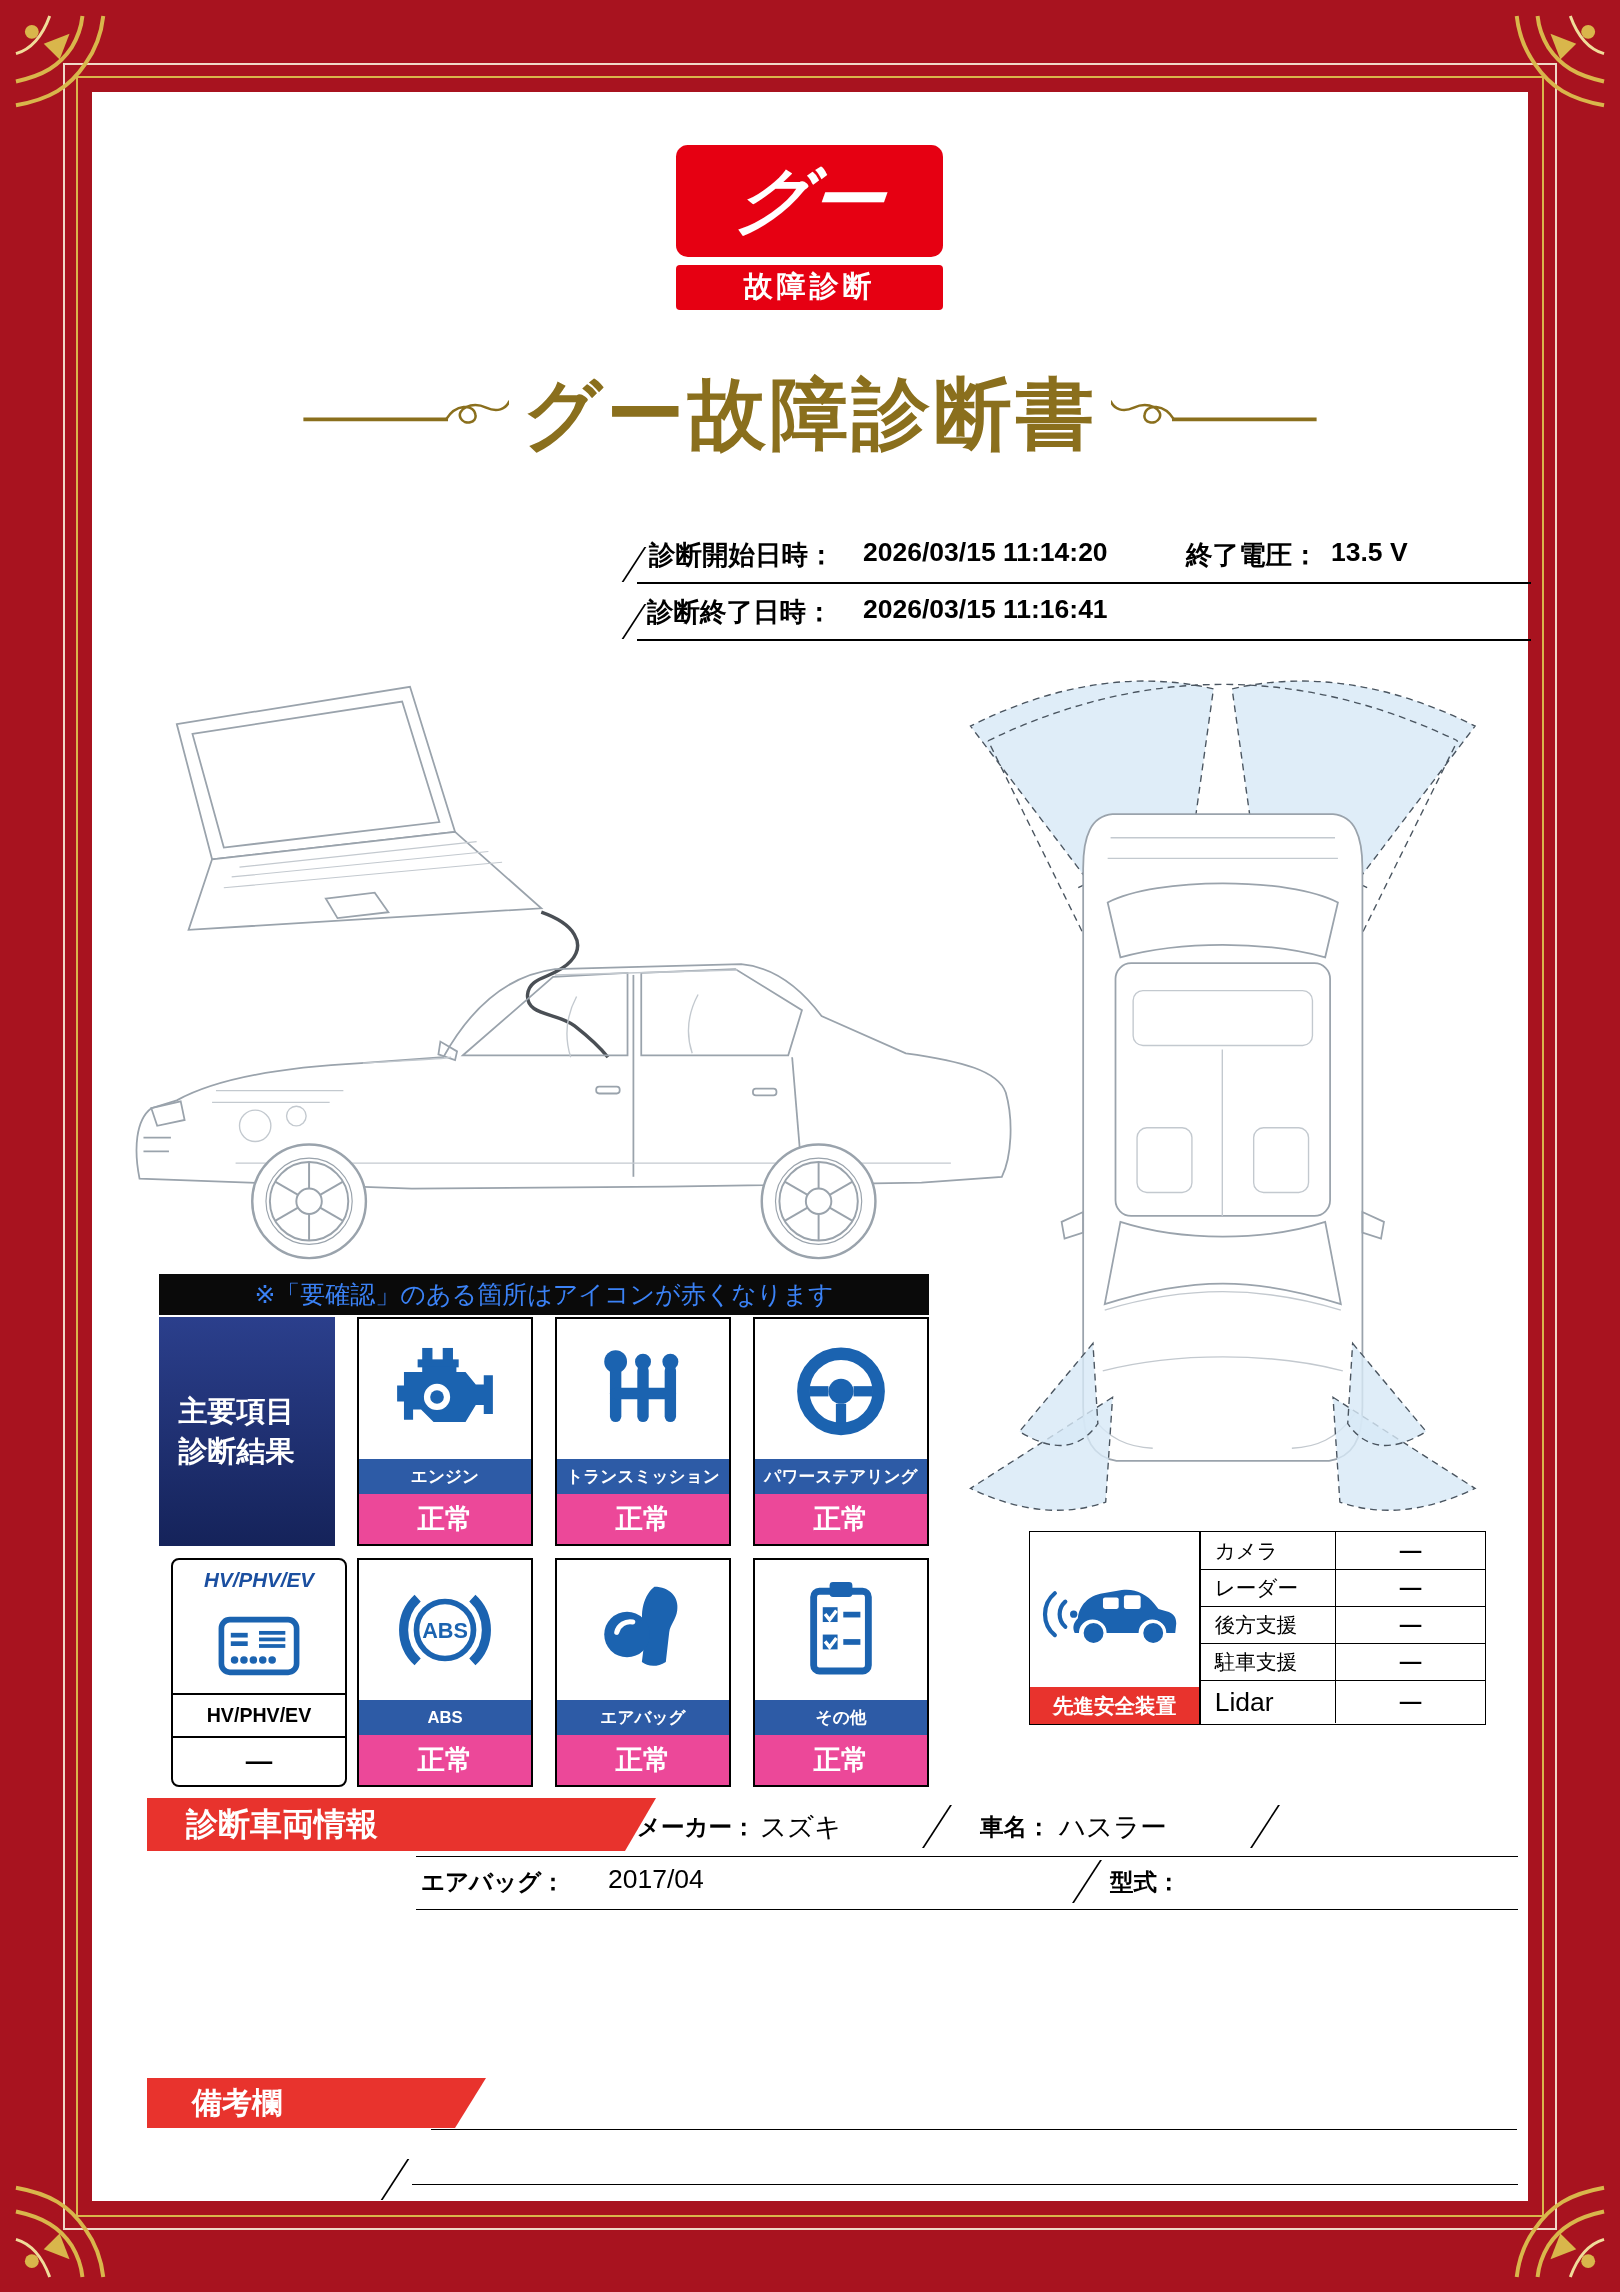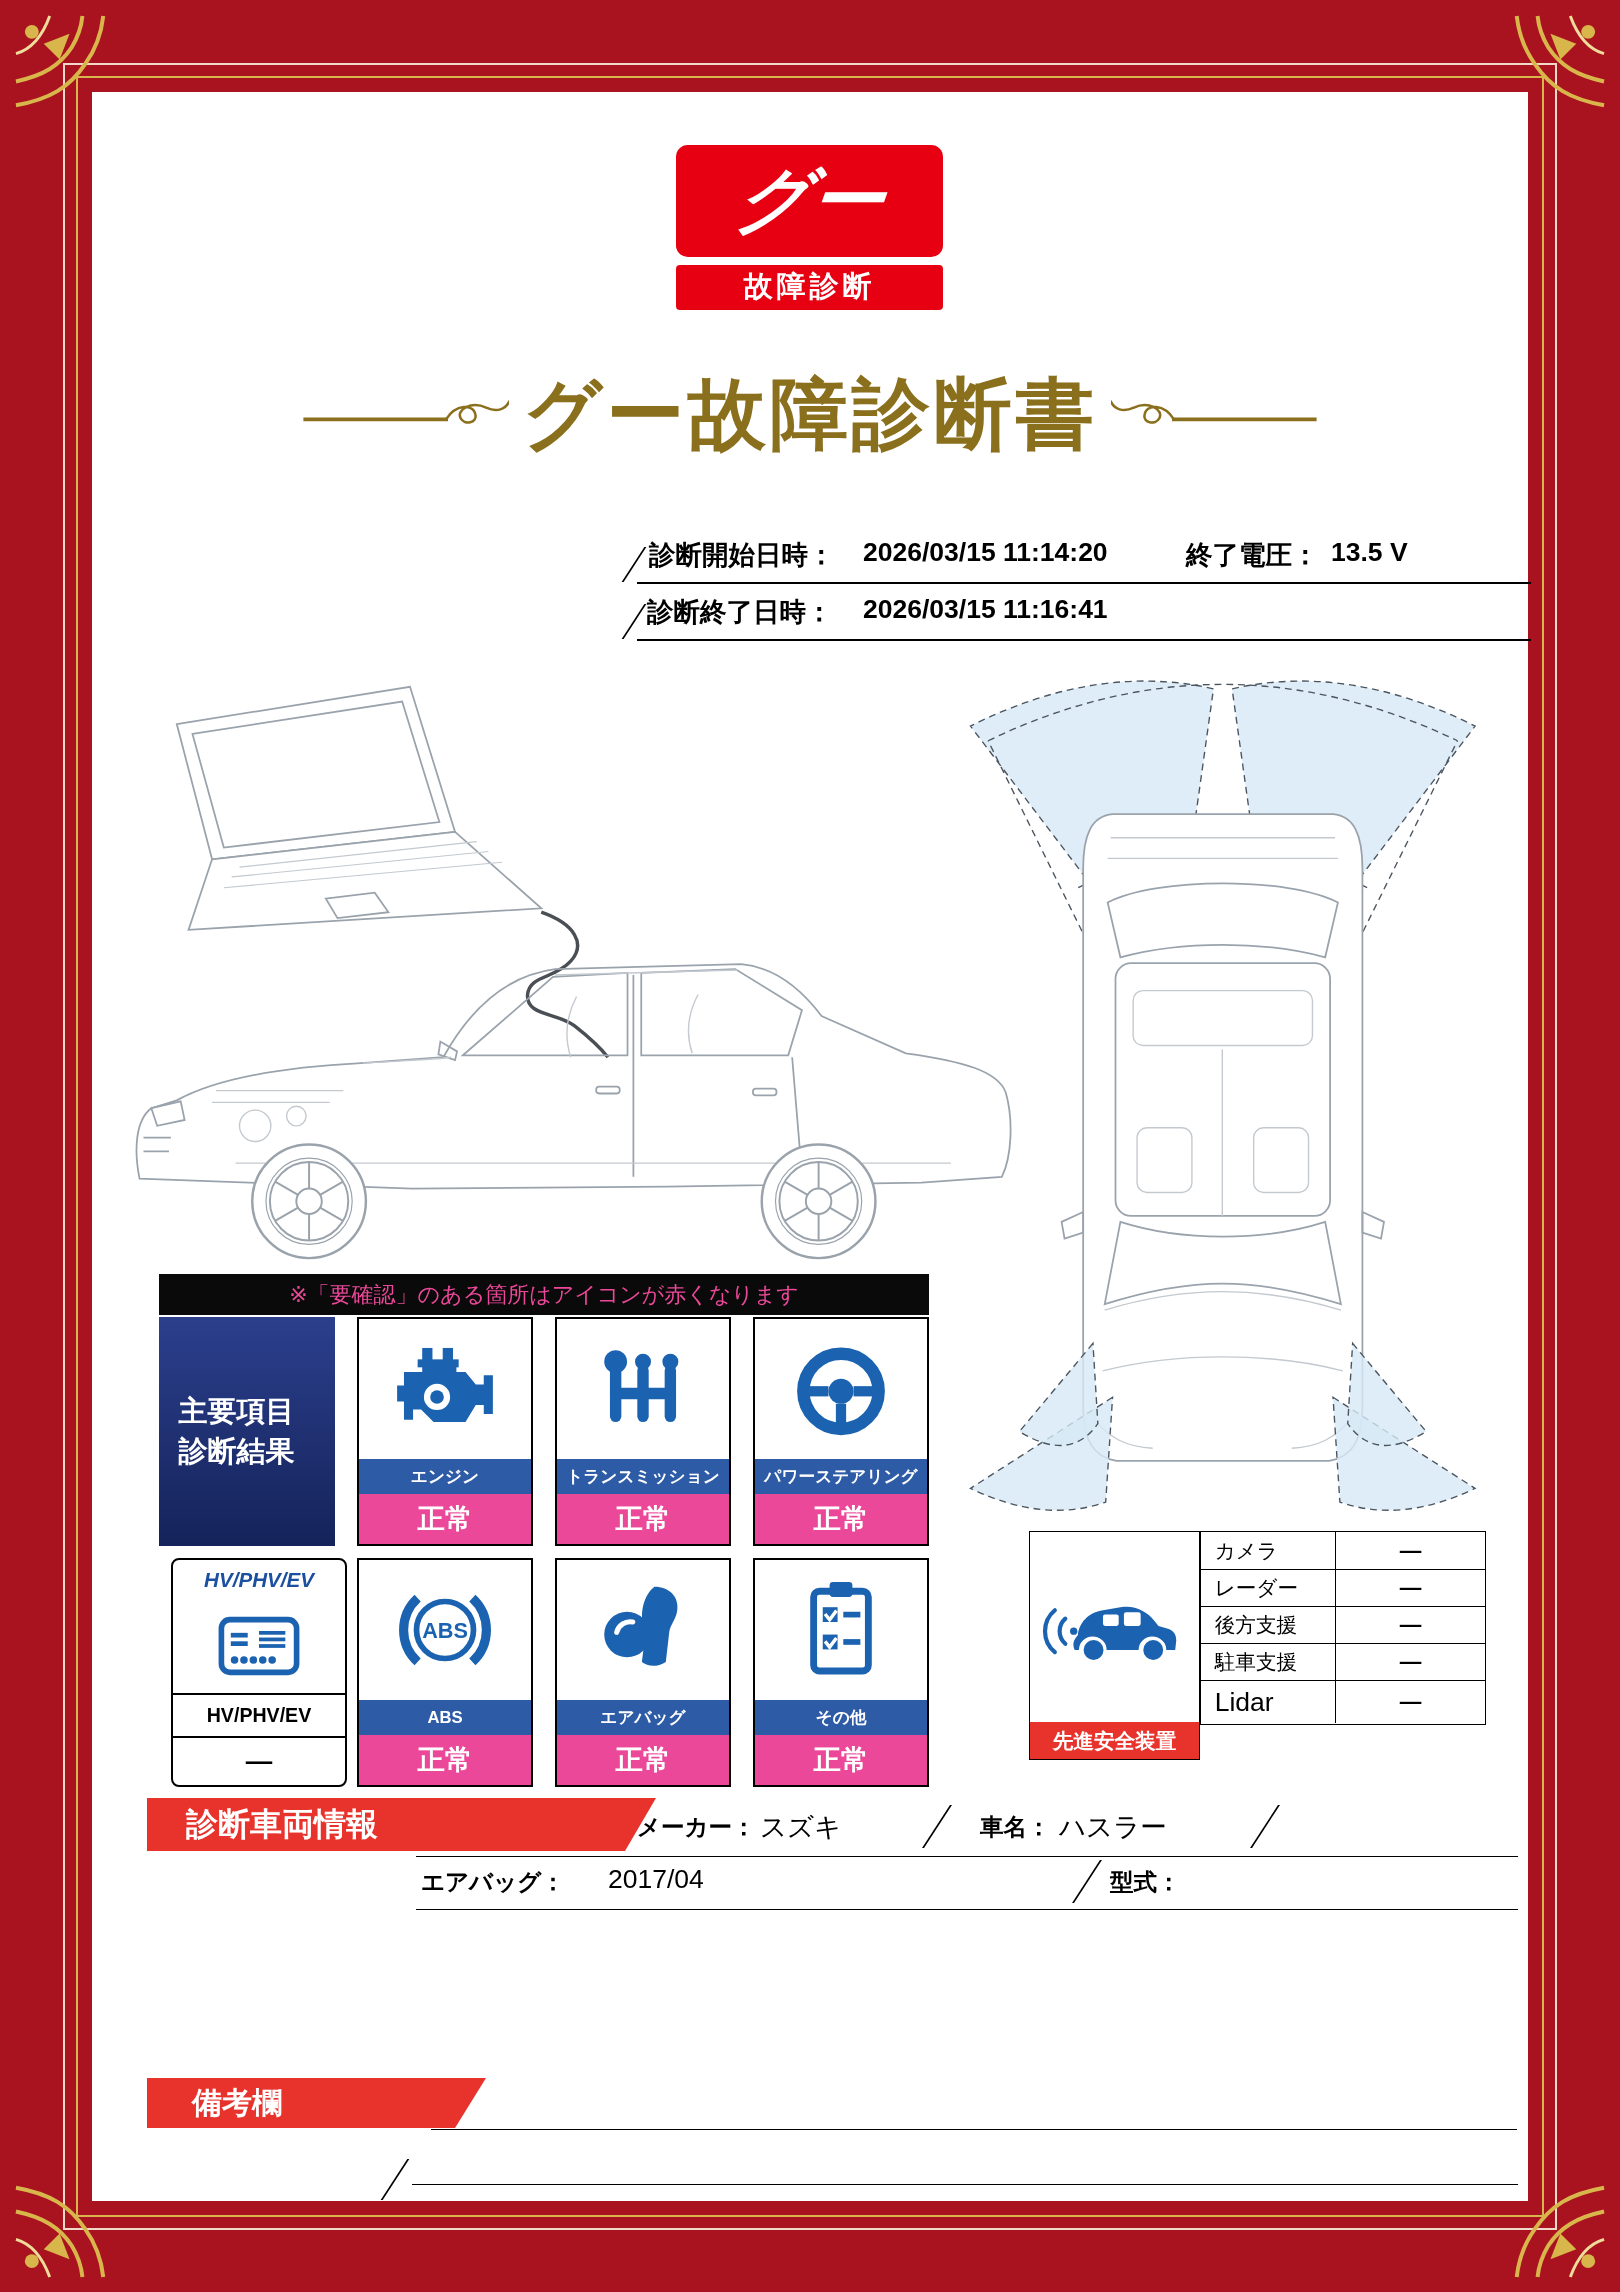--- a/index.html
+++ b/index.html
@@ -21,21 +21,21 @@
 
   .banner{background:#e8332d;color:#fff;font-weight:700;display:flex;align-items:center;
           clip-path:polygon(0 0,100% 0,calc(100% - 31px) 100%,0 100%);}
   .hline{border-top:2px solid #000;height:0;}
   .thinline{border-top:1.6px solid #000;height:0;}
   .slash{width:0;border-left:2px solid #000;transform:skewX(-33deg);}
   .lbl{font-weight:700;color:#000;white-space:nowrap;}
   .val{font-weight:700;color:#000;white-space:nowrap;}
   .val2{font-weight:400;color:#000;white-space:nowrap;}
 
-  .notice{background:#0a0a0a;color:#ec4899;font-size:22px;display:flex;align-items:center;justify-content:center;white-space:nowrap;}
+  .notice{background:#0a0a0a;color:#3b82f6;font-size:25px;display:flex;align-items:center;justify-content:center;white-space:nowrap;}
 
   .cell{position:absolute;width:176px;height:229px;background:#fff;border:2px solid #000;box-sizing:border-box;display:flex;flex-direction:column;}
   .cell-icon{flex:1;display:flex;align-items:center;justify-content:center;}
   .cell-label{height:35px;background:#2d5ba6;color:#fff;font-size:16.7px;font-weight:700;display:flex;align-items:center;justify-content:center;white-space:nowrap;}
   .cell-status{height:50px;background:#ec4899;color:#fff;font-size:27.4px;font-weight:700;display:flex;align-items:center;justify-content:center;}
   .navy-box{position:absolute;width:176px;height:229px;box-sizing:border-box;background:linear-gradient(#2b3f8c,#15235a);
             color:#fff;font-size:29px;font-weight:700;display:flex;flex-direction:column;justify-content:center;padding-left:19.6px;line-height:1.35;}
   .hv-title{height:39px;display:flex;align-items:center;justify-content:center;color:#1b4fa0;font-size:20.6px;font-weight:700;font-style:italic;}
   .hv-label{height:41px;border-top:2px solid #000;display:flex;align-items:center;justify-content:center;font-size:19.6px;font-weight:700;color:#000;}
   .hv-status{height:47px;border-top:2px solid #000;display:flex;align-items:center;justify-content:center;font-size:26.5px;font-weight:700;color:#000;}
@@ -350,21 +350,21 @@
         <rect x="52" y="34" width="15" height="5" fill="#1b63b0"></rect>
         <rect x="34" y="54" width="13" height="13" fill="#1b63b0"></rect>
         <path d="M36 60 l4 5 l6 -8" stroke="#fff" stroke-width="3" fill="none"></path>
         <rect x="52" y="58" width="15" height="5" fill="#1b63b0"></rect>
       </svg>
     </div>
     <div class="cell-label">その他</div>
     <div class="cell-status">正常</div>
   </div>
 
-  <div class="safety-left" style="left:1029px;top:1531px;width:171px;height:229px;">
+  <div class="safety-left" style="left:1029px;top:1531px;width:171px;height:194px;">
     <div class="safety-caricon">
       <svg viewBox="0 0 150 100" width="157" height="106">
         <path d="M40 58 c1 -12 10 -22 24 -24 l18 -3 c12 -2 24 4 31 13 l4 5 l10 3 c5 2 7 6 7 11 l-1 9 h-9 a13 13 0 0 0 -26 0 h-31 a13 13 0 0 0 -26 0 h-4 c-2 -4 -2 -9 3 -14 z" fill="#1b63b0"></path>
         <rect x="64" y="38" width="15" height="11" rx="2" fill="#fff"></rect>
         <rect x="84" y="36" width="16" height="13" rx="2" fill="#fff"></rect>
         <circle cx="55" cy="72" r="11" fill="#1b63b0" stroke="#fff" stroke-width="3"></circle>
         <circle cx="112" cy="72" r="11" fill="#1b63b0" stroke="#fff" stroke-width="3"></circle>
         <g stroke="#1b63b0" stroke-width="4" fill="none" stroke-linecap="round">
           <path d="M28 42 a16 16 0 0 0 0 24"></path>
           <path d="M18 34 a26 26 0 0 0 0 40"></path>

